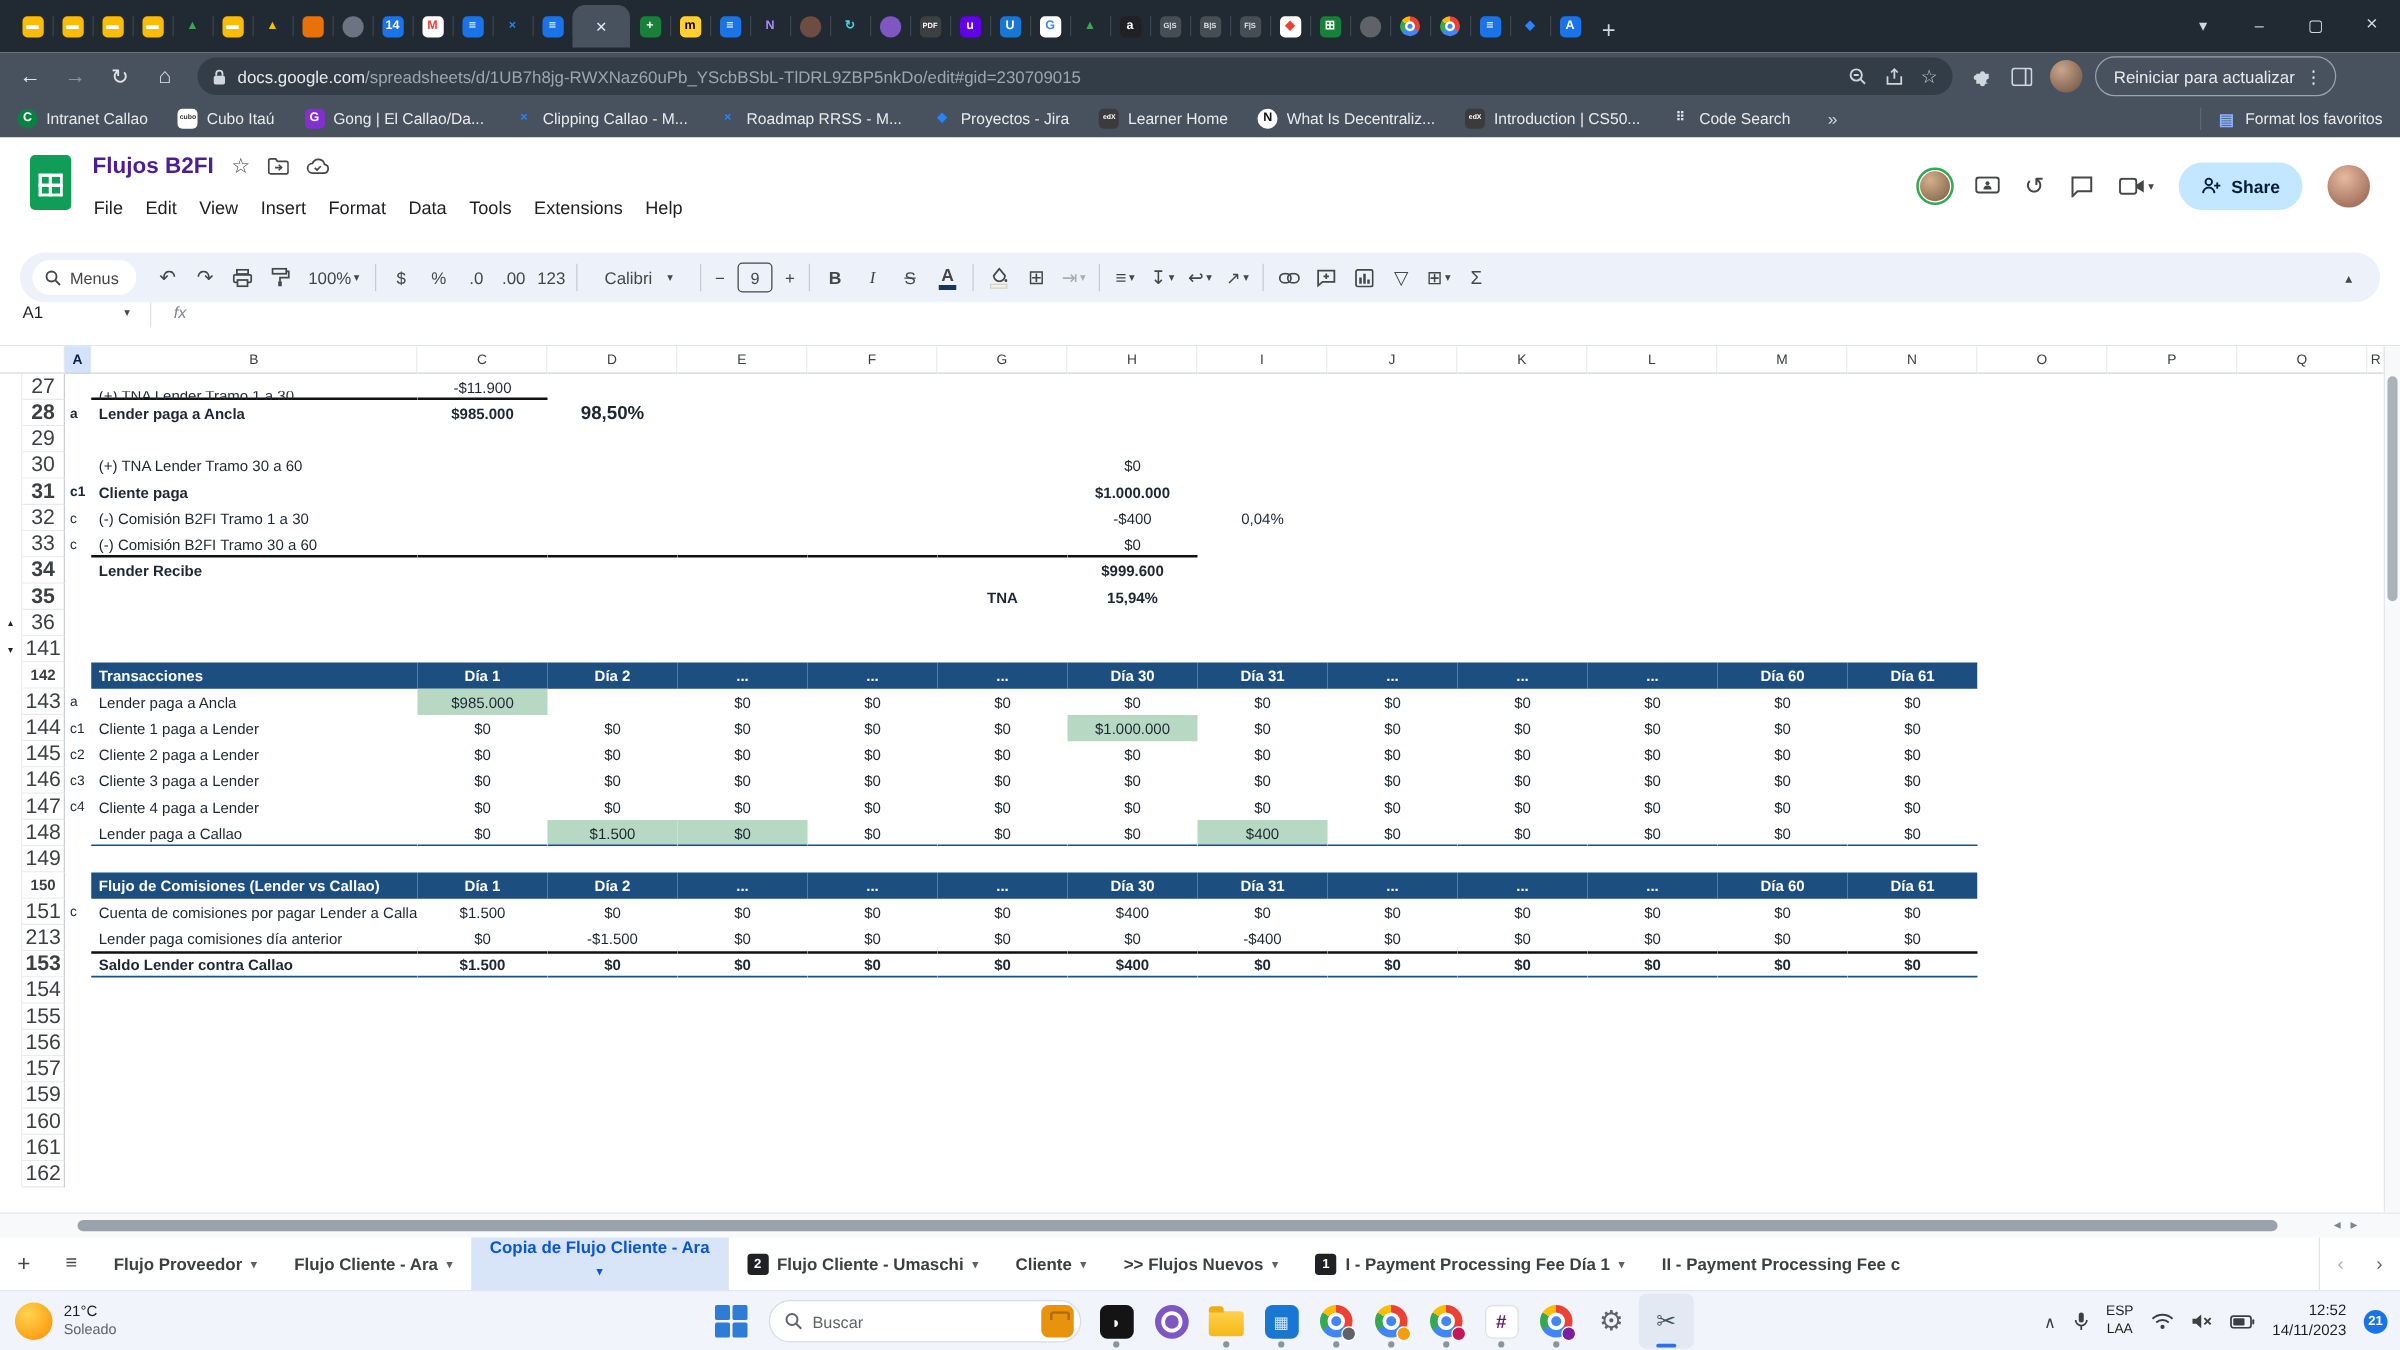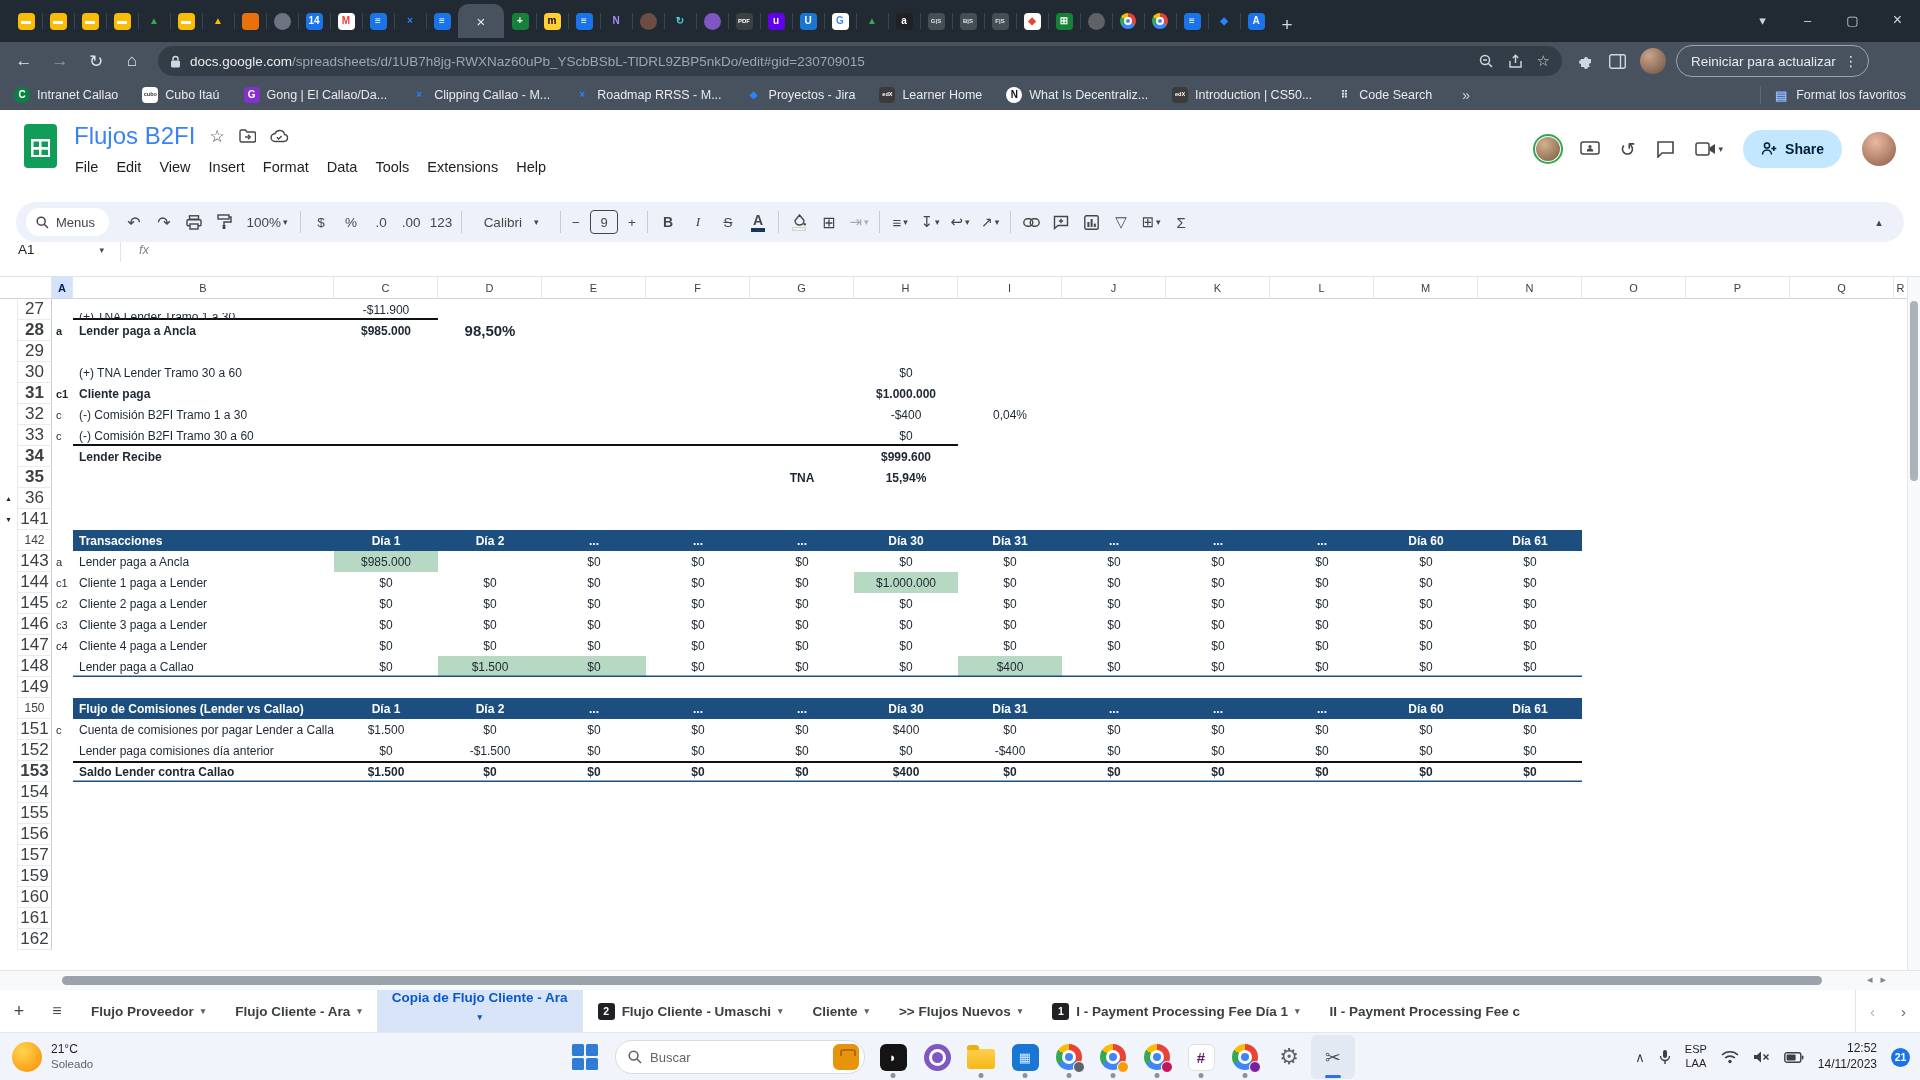--- a/index.html
+++ b/index.html
@@ -50,21 +50,21 @@
   .slogo::after{content:"";position:absolute;left:7px;top:15px;width:19px;height:18px;
      background:linear-gradient(#fff,#fff) left/2.5px 100% no-repeat,
                 linear-gradient(#fff,#fff) center/100% 2.5px no-repeat,
                 linear-gradient(#fff,#fff) top/100% 2.5px no-repeat,
                 linear-gradient(#fff,#fff) bottom/100% 2.5px no-repeat,
                 linear-gradient(#fff,#fff) right/2.5px 100% no-repeat,
                 linear-gradient(#fff,#fff) center/2.5px 100% no-repeat,
                 linear-gradient(#fff,#fff) center/100% 2.5px no-repeat;
      background-color:#0f9d58;outline:2.5px solid #fff;outline-offset:-2.5px;}
   .stitle-row{position:absolute;left:74px;top:12px;display:flex;align-items:center;gap:14px;}
-  .stitle{font-size:24px;color:#3b82f6;}
+  .stitle{font-size:18px;color:#4c1d95;font-weight:bold;}
   .t-ic{color:#444746;font-size:15px;display:flex;align-items:center;}
   .menus{position:absolute;left:66px;top:44px;display:flex;font-size:14.5px;color:#202124;}
   .menus span{padding:5px 9px;border-radius:6px;}
   .hdr-right{position:absolute;right:24px;top:20px;display:flex;align-items:center;gap:20px;}
   .collab{width:24px;height:24px;border-radius:50%;background:radial-gradient(circle at 35% 30%,#d3b08c,#7a5c43);
           outline:2px solid #34a853;outline-offset:1px;}
   .hic{color:#444746;display:flex;align-items:center;gap:3px;}
   .sharebtn{height:38px;background:var(--share-button-bg,#c2e7ff);border-radius:19px;display:flex;align-items:center;
             gap:8px;padding:0 18px;color:#001d35;font-size:14px;font-weight:600;}
   .avatar-big{width:34px;height:34px;border-radius:50%;background:radial-gradient(circle at 40% 30%,#e8b9a0,#8d5b49);}
@@ -99,21 +99,21 @@
   .gh.sel{background:var(--selected-header,#d3e3fd);color:#041e49;font-weight:700;}
   .grow{display:flex;height:21px;}
   .c{box-sizing:border-box;display:flex;align-items:center;justify-content:center;font-size:12px;color:#1d2733;
      overflow:hidden;white-space:nowrap;}
   .c.gut{border-right:1px solid #e8ebee;background:#fff;font-size:8px;color:#202124;justify-content:center;}
   .c.num{border-right:1px solid #c9ced4;border-bottom:1px solid #e8ebee;background:#fff;font-size:17px;color:#3c4043;}
   .c.bl{justify-content:flex-start;padding-left:6px;}
   .c.acol{justify-content:flex-start;padding-left:4px;font-size:11px;}
   .grow.bold .c{font-weight:700;}
   .grow.th .c{background:var(--table-header,#1c4e80);color:#fff;font-weight:700;font-size:12px;}
-  .grow.th .c.gut,.grow.th .c.num{background:#fff;color:#3c4043;font-weight:400;}
+  .grow.th .c.gut,.grow.th .c.num{background:#fff;color:#3c4043;font-weight:700;}
   .grow.th .c.acol,.grow.th .c.ocol{background:#fff;}
   .c.green{background:var(--highlight-green,#b7d8c2);}
   .c.big{font-size:15px;}
   .c.bb{box-shadow:inset 0 -2px 0 #111;}
   .c.bbn{box-shadow:inset 0 -1.5px 0 var(--table-header,#1c4e80);}
   .c.bt{box-shadow:inset 0 2px 0 #111;}
   .c.bt.bbn{box-shadow:inset 0 2px 0 #111,inset 0 -1.5px 0 var(--table-header,#1c4e80);}
   
   .vscroll{position:absolute;top:277px;right:0;width:12px;height:693px;background:#f8f9fa;border-left:1px solid #e3e6ea;}
   .vthumb{position:absolute;top:24px;left:2px;width:8px;height:180px;border-radius:4px;background:#aab2ba;}
@@ -1075,21 +1075,21 @@
         <div class="c" style="width: 104px;">$0</div>
         <div class="c" style="width: 104px;">$0</div>
         <div class="c" style="width: 104px;">$0</div>
         <div class="c ocol" style="width: 104px;"></div>
         <div class="c ocol" style="width: 104px;"></div>
         <div class="c ocol" style="width: 104px;"></div>
         <div class="c ocol" style="width: 14px;"></div>
       </div>
       <div class="grow">
         <div class="c gut" style="width: 18px;"></div>
-        <div class="c num" style="width: 34px;">152</div>
+        <div class="c num" style="width: 34px;">213</div>
         <div class="c acol" style="width: 21px;"></div>
         <div class="c bl" style="width: 261px;">Lender paga comisiones día anterior</div>
         <div class="c" style="width: 104px;">$0</div>
         <div class="c" style="width: 104px;">-$1.500</div>
         <div class="c" style="width: 104px;">$0</div>
         <div class="c" style="width: 104px;">$0</div>
         <div class="c" style="width: 104px;">$0</div>
         <div class="c" style="width: 104px;">$0</div>
         <div class="c" style="width: 104px;">-$400</div>
         <div class="c" style="width: 104px;">$0</div>

